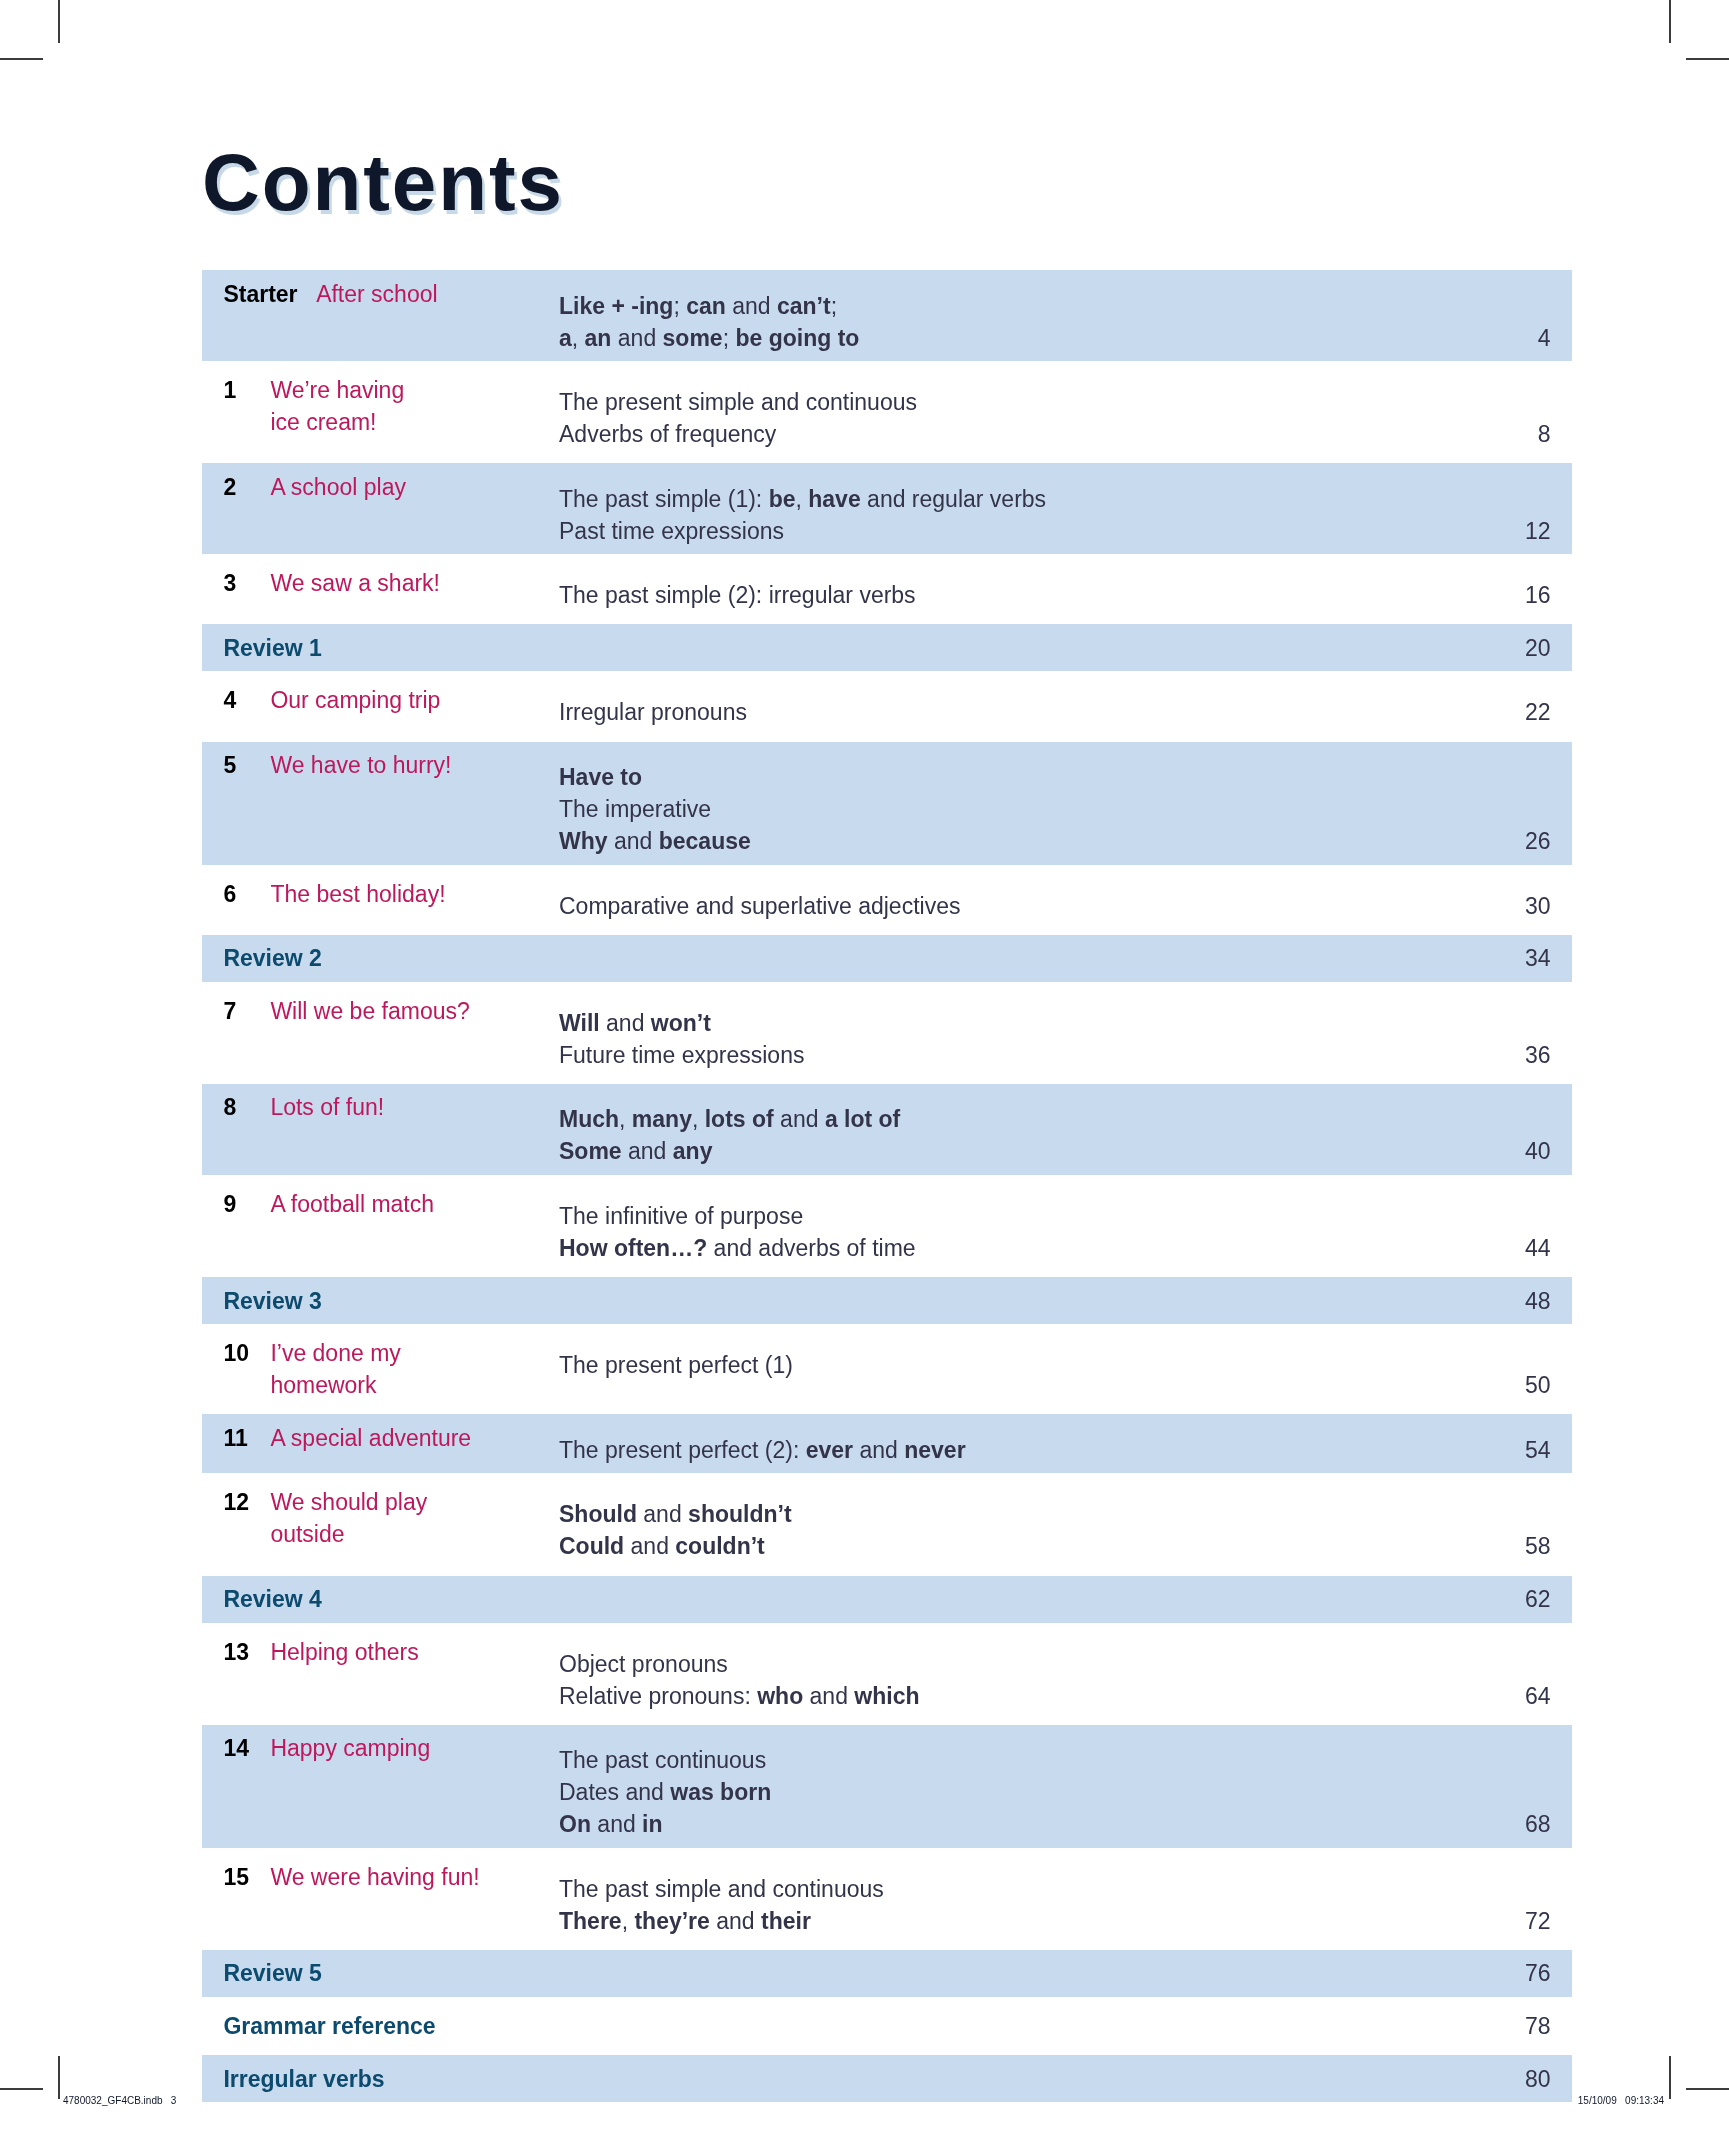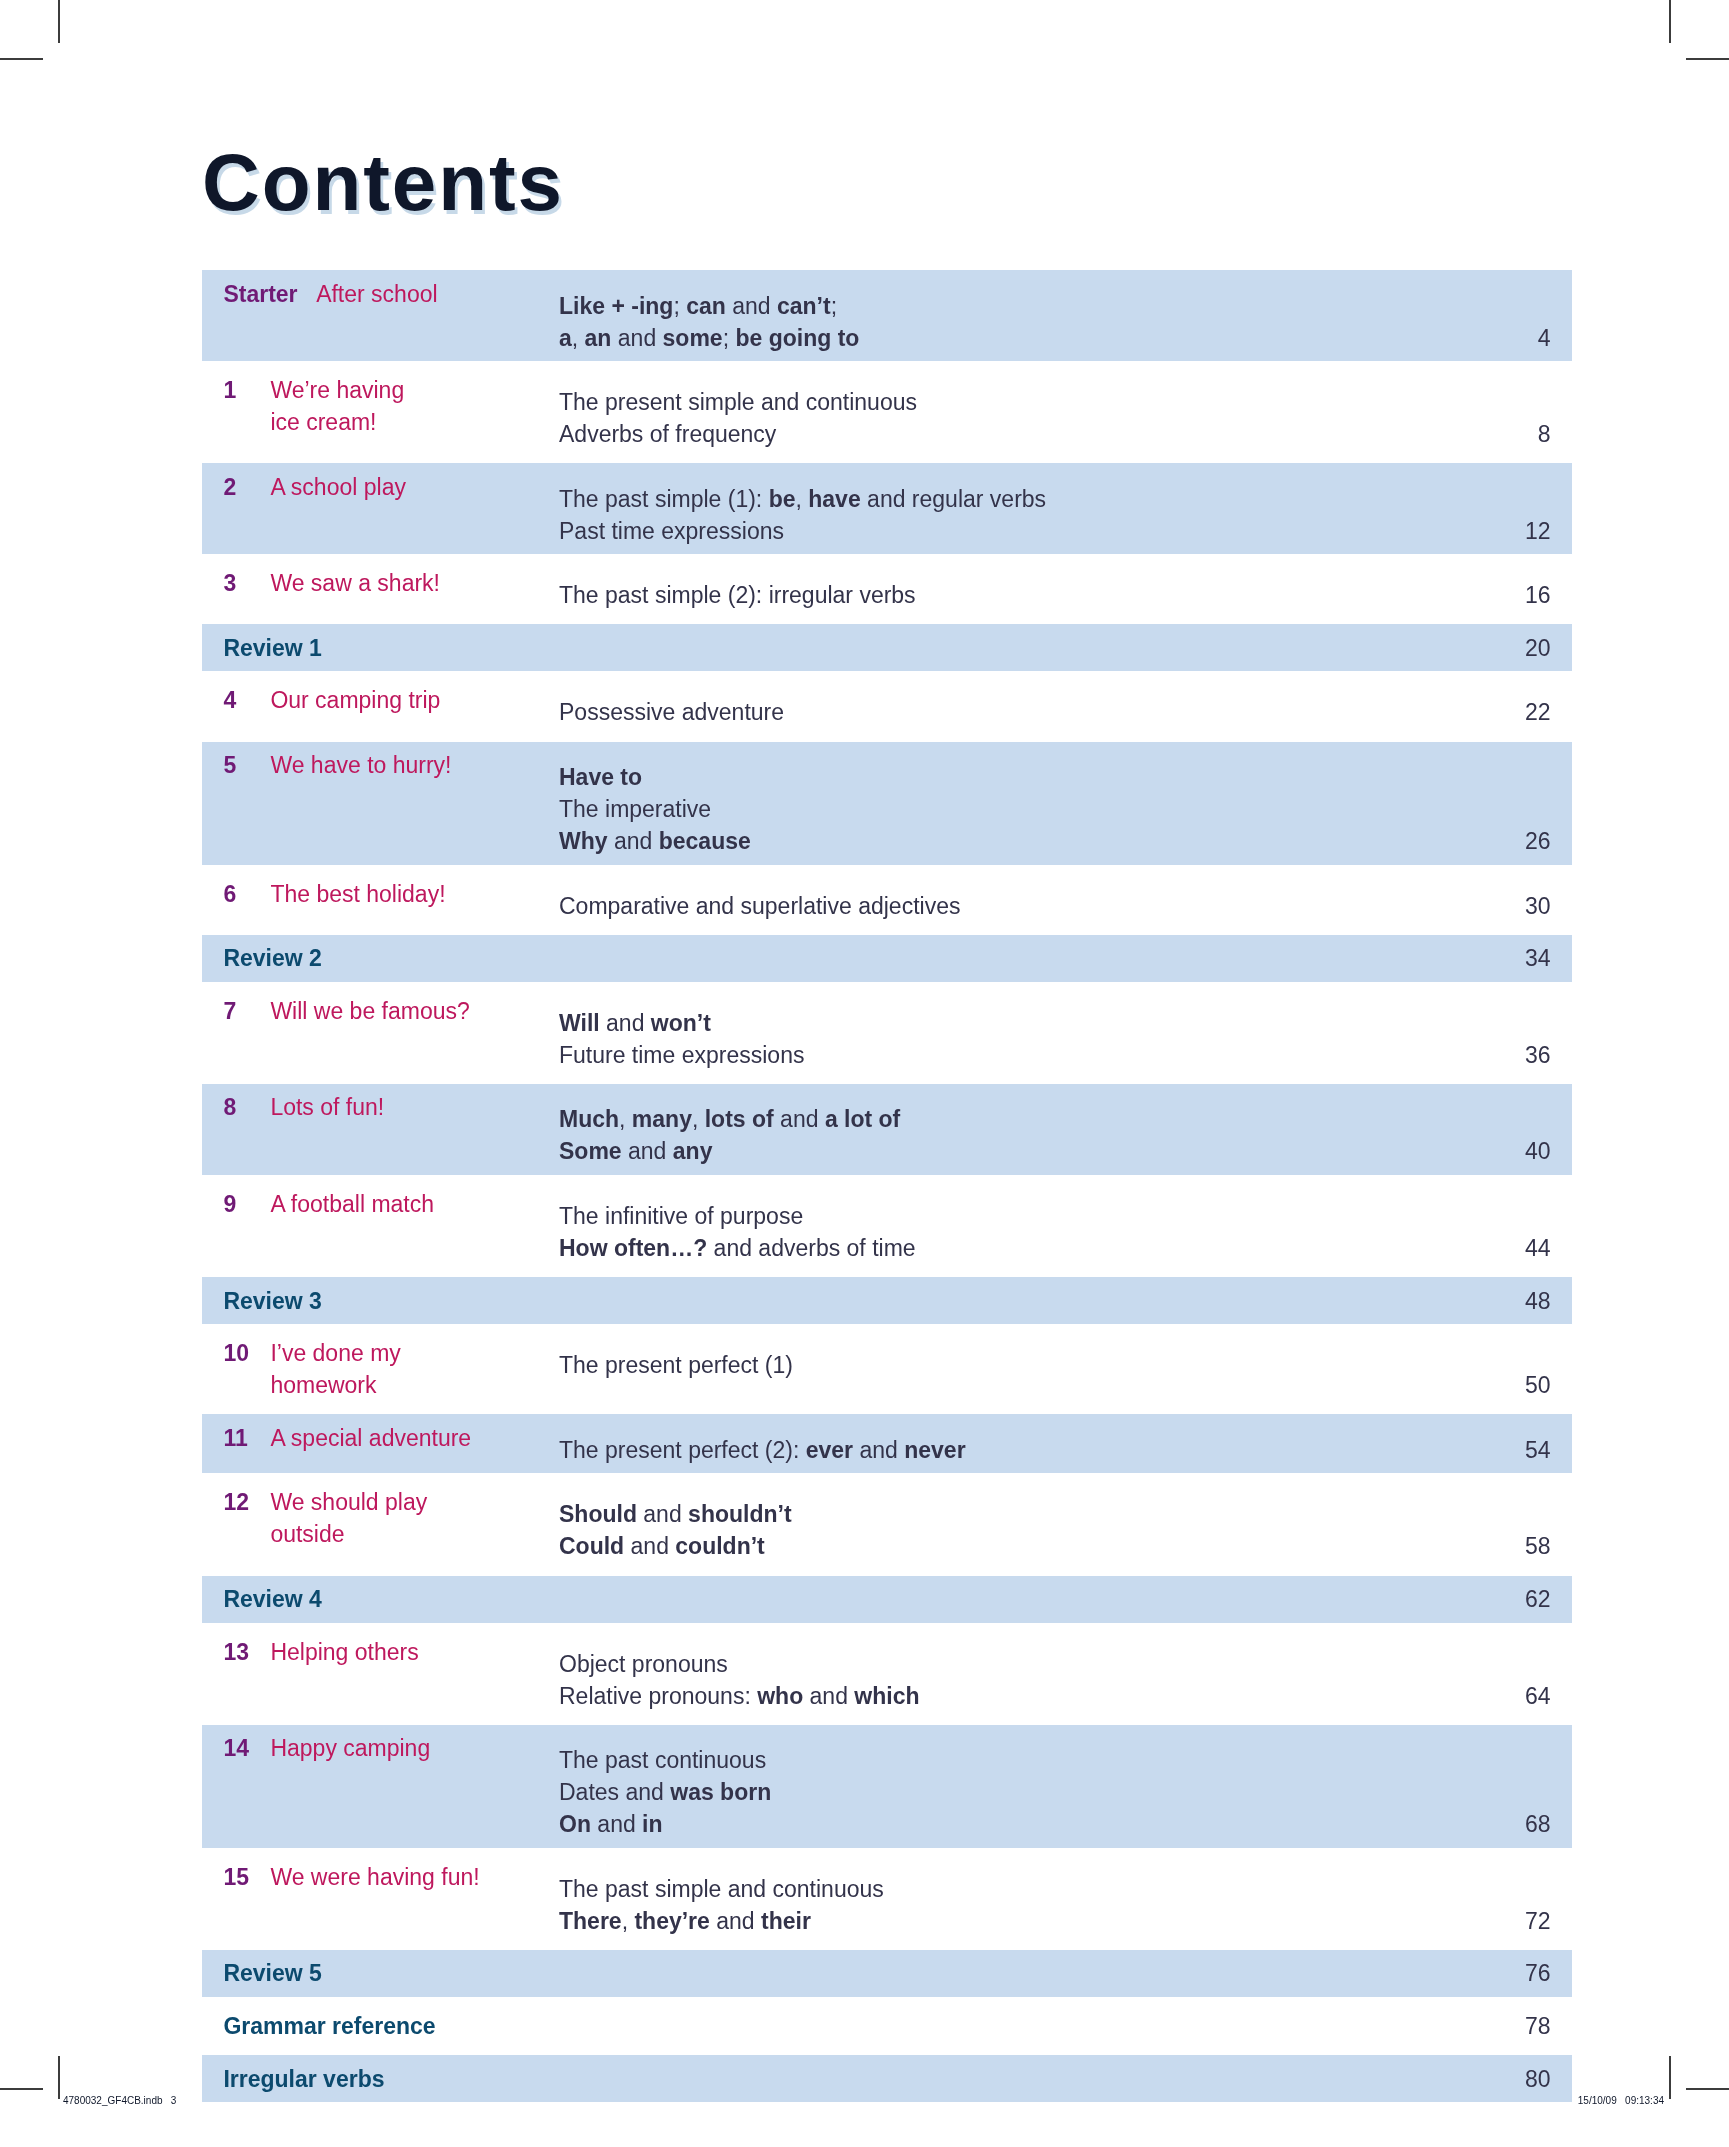--- a/index.html
+++ b/index.html
@@ -55,21 +55,21 @@
 
   .col-head {
     flex: 0 0 357px;
     box-sizing: border-box;
     padding-left: 21.4px;
     display: flex;
     align-items: flex-start;
   }
   .num {
     font-weight: bold;
-    color: #701a75;
+    color: #000000;
     min-width: 47px;
     flex-shrink: 0;
   }
   .row.starter .num { min-width: 0; margin-right: 18.6px; }
   .title {
     color: #be185d;
     white-space: pre-line;
   }
   .sec-label {
     font-weight: bold;
@@ -163,21 +163,21 @@
         </div>
         <div class="col-grammar"></div>
         <div class="col-page">20</div>
       </div>
       <div class="row">
         <div class="col-head">
           <span class="num">4</span>
           <span class="title">Our camping trip</span>
         </div>
         <div class="col-grammar">
-          <div>Possessive adventure</div>
+          <div>Irregular pronouns</div>
         </div>
         <div class="col-page">22</div>
       </div>
       <div class="row shaded">
         <div class="col-head">
           <span class="num">5</span>
           <span class="title">We have to hurry!</span>
         </div>
         <div class="col-grammar">
           <div><b>Have to</b></div>

